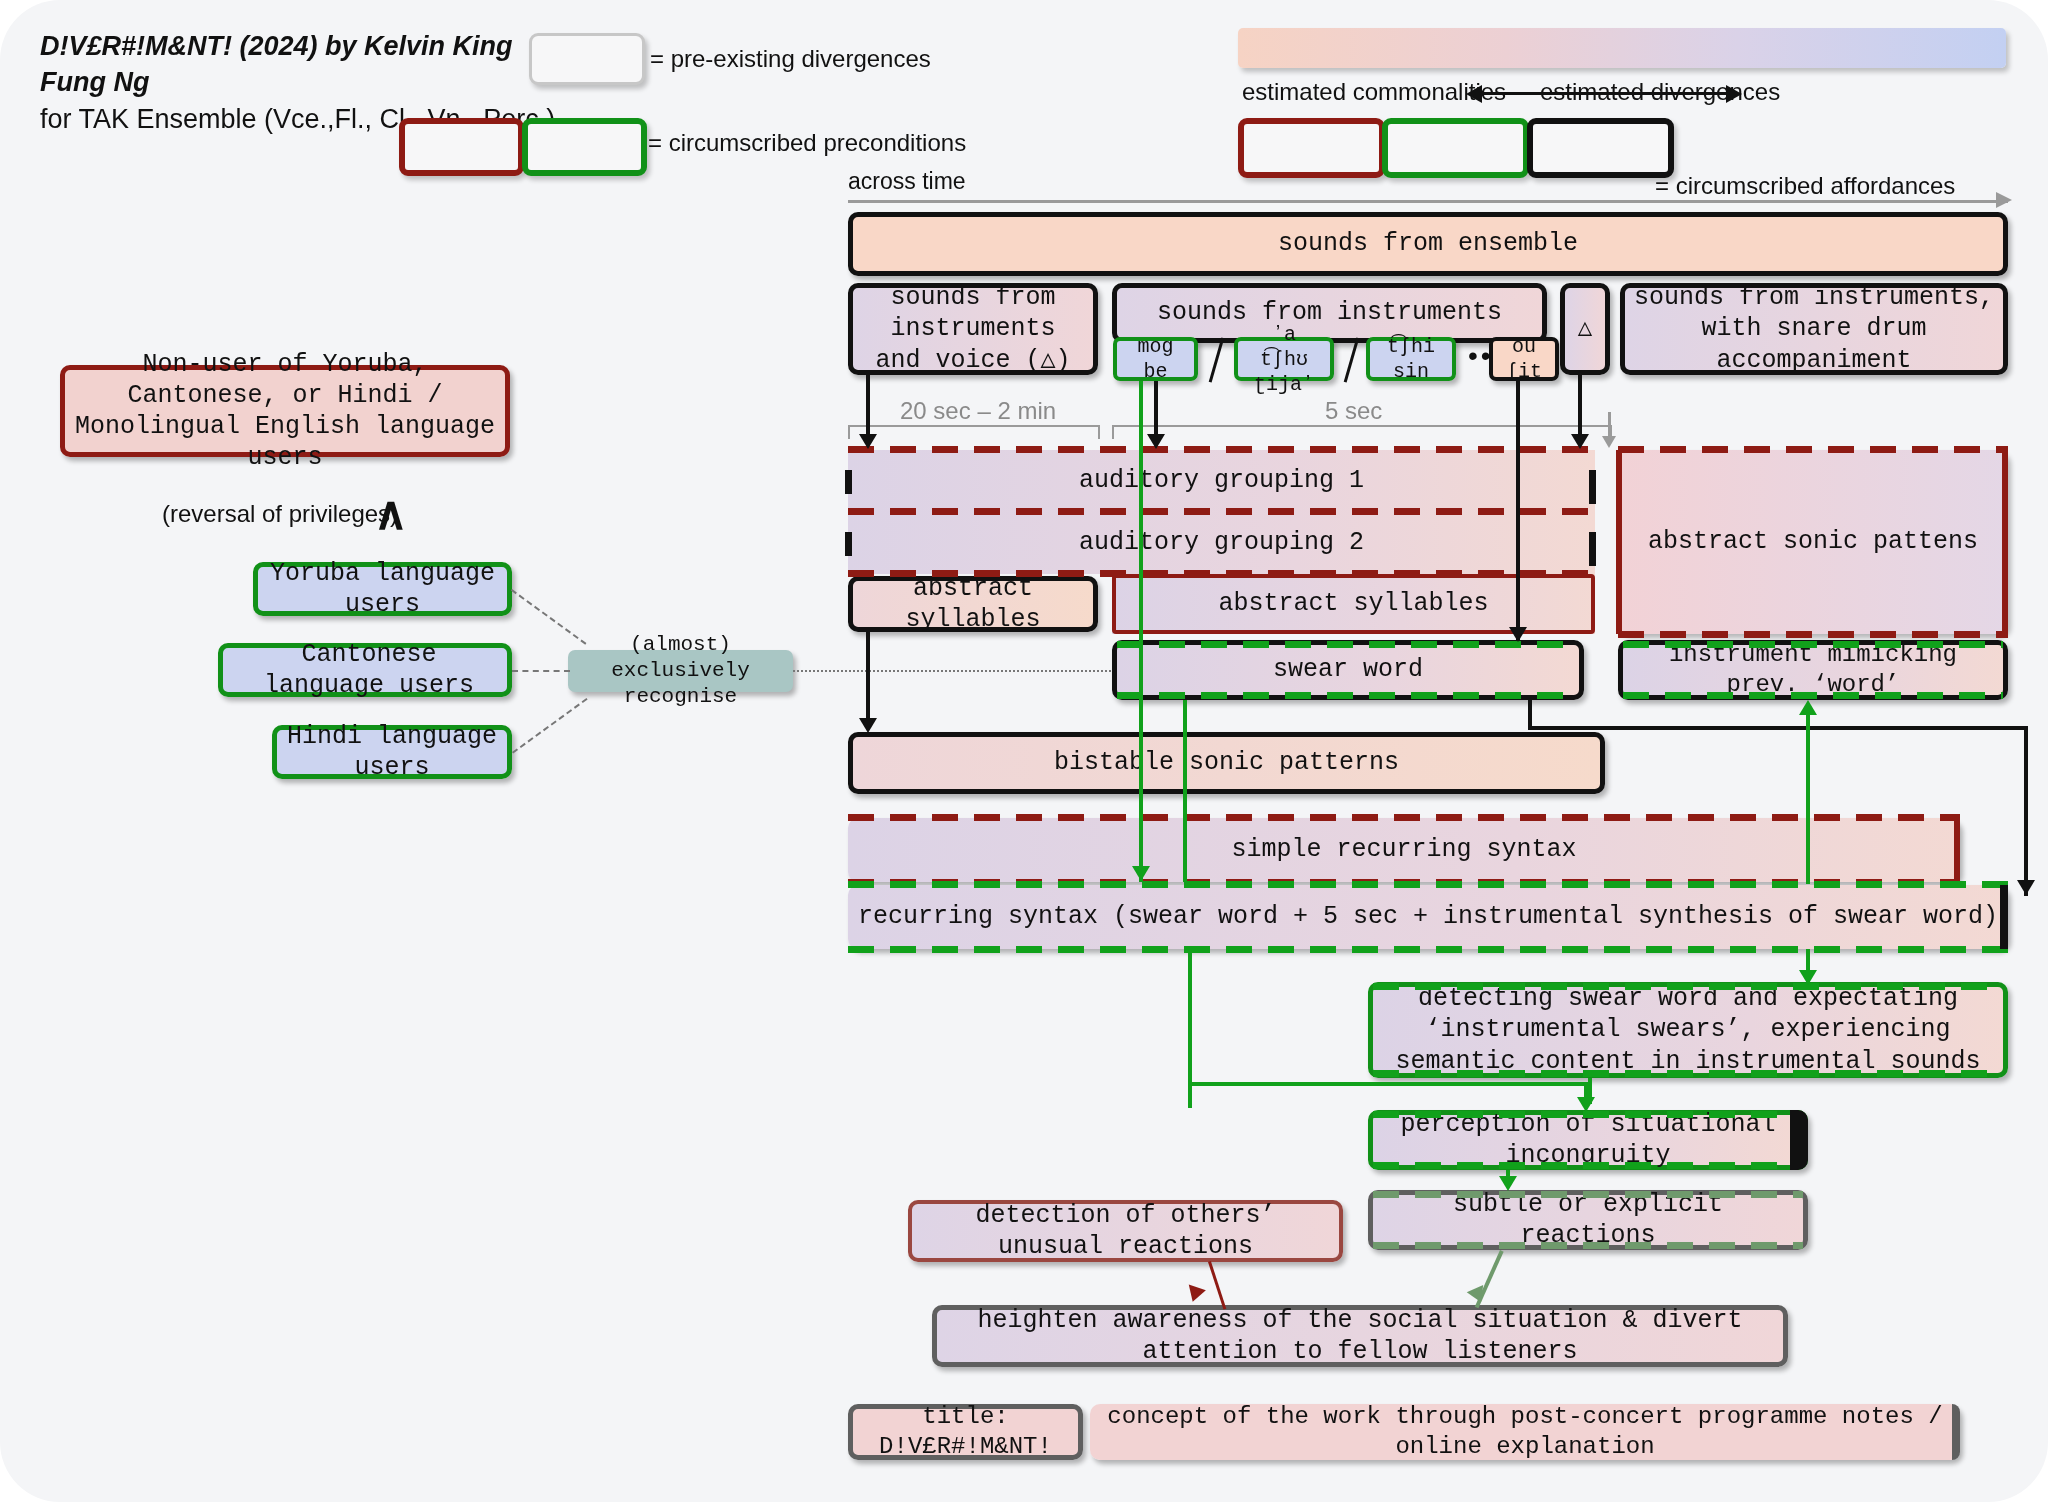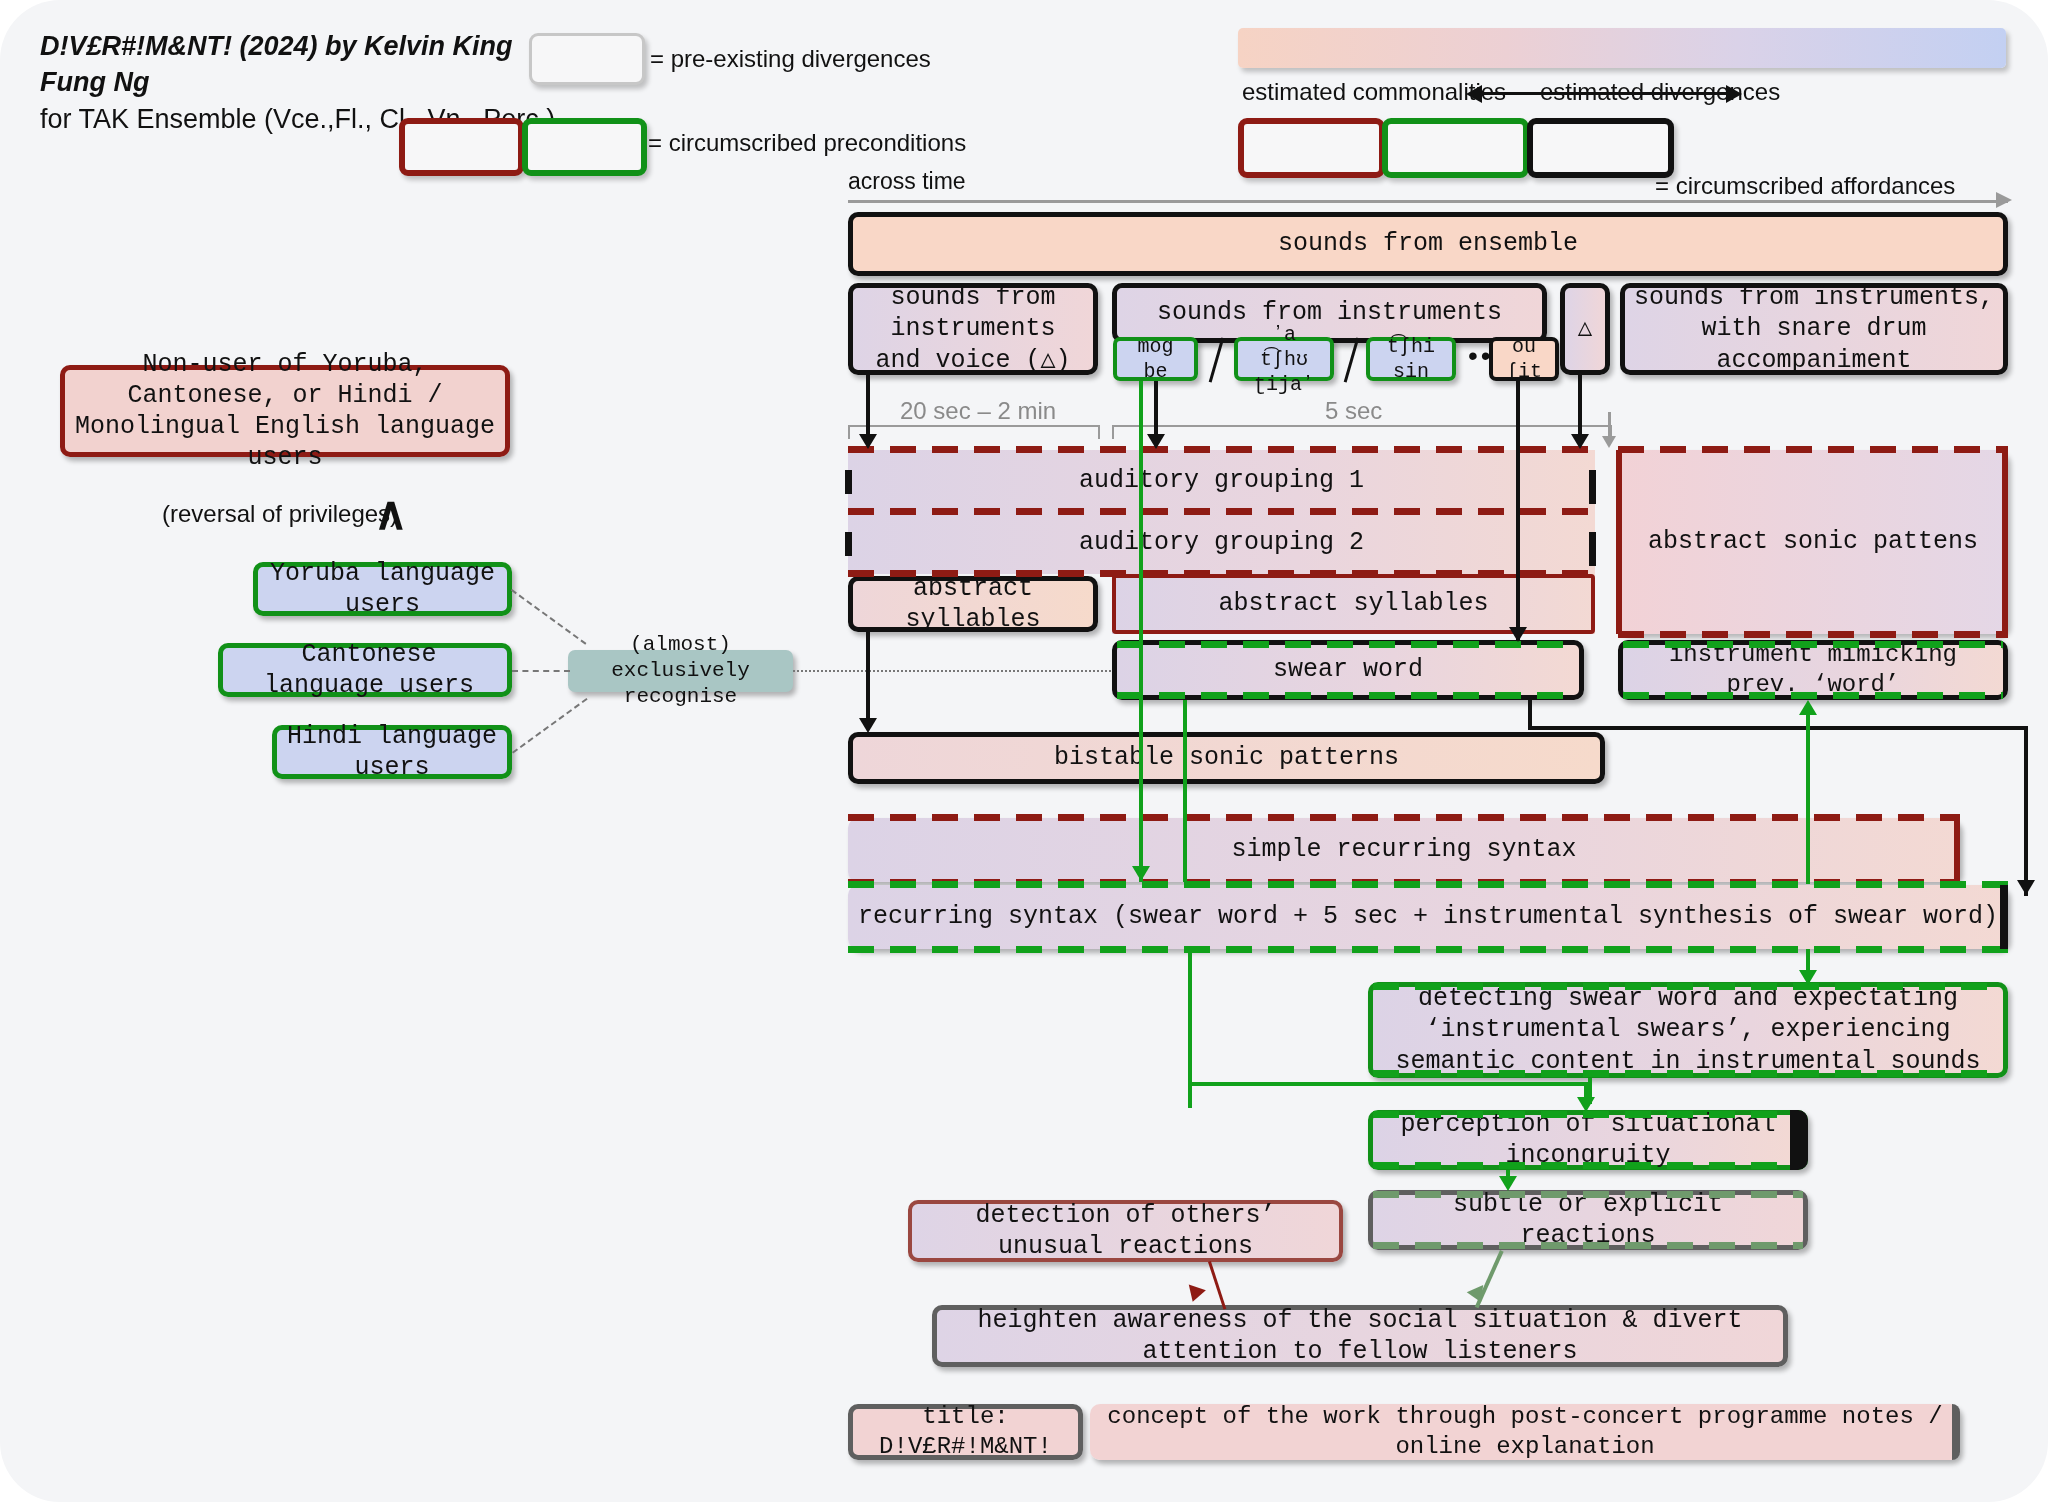--- a/index.html
+++ b/index.html
@@ -227,21 +227,21 @@
     <div class="dash-top dg"></div>
     <div class="dash-bot dg"></div>
   </div>
 
   <div class="node f-lav b-black" style="left:1618px;top:640px;width:390px;height:60px;font-size:24px;">
     <span>instrument mimicking prev. ‘word’</span>
     <div class="dash-top dg"></div>
     <div class="dash-bot dg"></div>
   </div>
 
-  <div class="node f-pk-peach b-black" style="left:848px;top:732px;width:757px;height:52px;">
+  <div class="node f-pk-peach b-black" style="left:848px;top:732px;width:757px;height:62px;">
     <span>bistable sonic patterns</span>
   </div>
 
   <div class="node f-lav b-none" style="left:848px;top:818px;width:1112px;height:64px;">
     <span>simple recurring syntax</span>
     <div class="dash-top dr"></div>
     <div class="dash-bot dr"></div>
   </div>
   <div class="ln r" style="left:1954px;top:818px;width:6px;height:64px;"></div>
 

